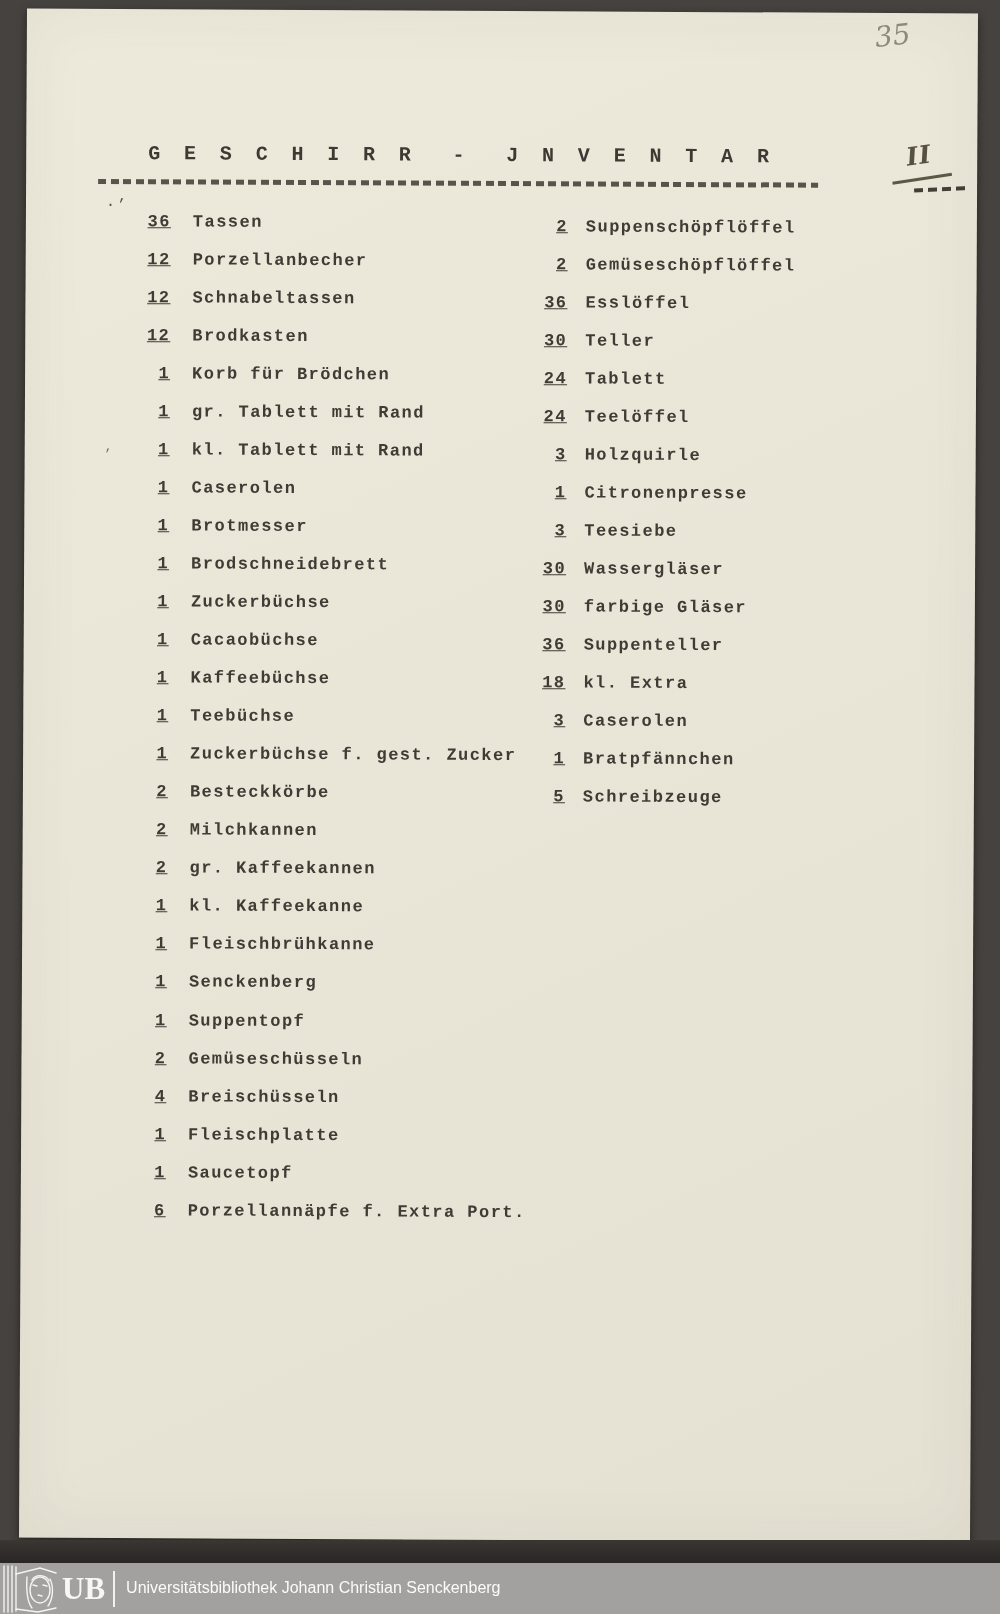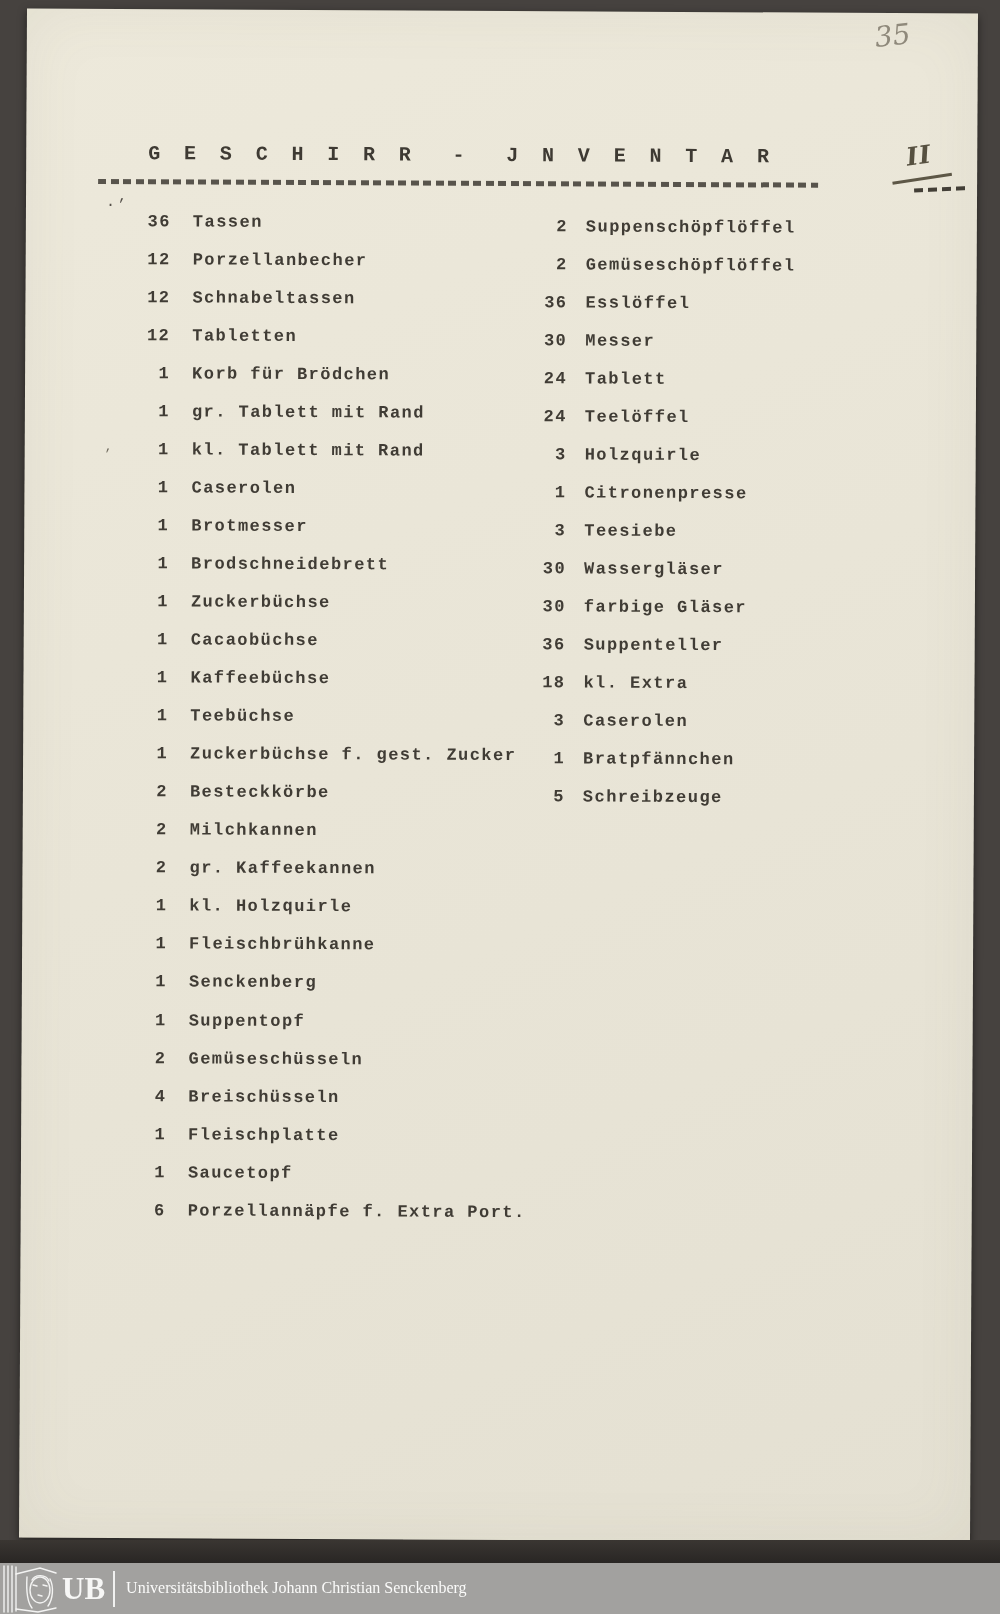--- a/index.html
+++ b/index.html
@@ -55,39 +55,39 @@
     font-size:13px;color:#6f6a5e;
   }
   .col{position:absolute;}
   .col-left{left:70px;top:193px;}
   .col-right{left:467px;top:196px;}
   .row{
     display:flex;align-items:center;height:38.05px;
     font-size:17px;font-weight:bold;letter-spacing:1.45px;
     color:#403c35;white-space:pre;
   }
-  .row .qty{display:inline-block;width:75px;text-align:right;}
+  .row .qty{display:inline-block;width:75px;text-align:right;text-decoration:underline;}
   .col-left .row .nm{margin-left:22px;}
   .col-right .row .nm{margin-left:18px;}
   .shadow-strip{
     position:absolute;left:0;top:1540px;width:1000px;height:23px;
     background:linear-gradient(#3a3632,#292624);
   }
   .footer{
     position:absolute;left:0;top:1563px;width:1000px;height:51px;
     background:#a2a19f;display:flex;align-items:center;
   }
   .logo{display:flex;align-items:center;margin-left:2px;}
   .logo-ub{
     font-family:"Liberation Serif", serif;font-weight:bold;
     font-size:31px;color:#f7f7f6;line-height:1;margin-left:2px;
   }
   .logo-divider{width:2px;height:36px;background:#f1f1f0;margin:0 11px 0 8px;}
   .footer-text{
-    font-family:Liberation Serif, serif;
+    font-family:Liberation Sans, sans-serif;
     font-size:16px;line-height:20.5px;color:#fbfbfa;
   }
 </style>
 </head>
 <body>
 
 <div class="paper">
 
   <div class="pencil-35">35</div>
 
@@ -99,51 +99,51 @@
   <div class="ii-underline"></div>
   <div class="ii-dashes"></div>
 
   <div class="stray-dot">·’</div>
   <div class="stray-tick">’</div>
 
   <div class="col col-left">
       <div class="row"><span class="qty">36</span><span class="nm">Tassen</span></div>
       <div class="row"><span class="qty">12</span><span class="nm">Porzellanbecher</span></div>
       <div class="row"><span class="qty">12</span><span class="nm">Schnabeltassen</span></div>
-      <div class="row"><span class="qty">12</span><span class="nm">Tabletten</span></div>
+      <div class="row"><span class="qty">12</span><span class="nm">Brodkasten</span></div>
       <div class="row"><span class="qty">1</span><span class="nm">Korb für Brödchen</span></div>
       <div class="row"><span class="qty">1</span><span class="nm">gr. Tablett mit Rand</span></div>
       <div class="row"><span class="qty">1</span><span class="nm">kl. Tablett mit Rand</span></div>
       <div class="row"><span class="qty">1</span><span class="nm">Caserolen</span></div>
       <div class="row"><span class="qty">1</span><span class="nm">Brotmesser</span></div>
       <div class="row"><span class="qty">1</span><span class="nm">Brodschneidebrett</span></div>
       <div class="row"><span class="qty">1</span><span class="nm">Zuckerbüchse</span></div>
       <div class="row"><span class="qty">1</span><span class="nm">Cacaobüchse</span></div>
       <div class="row"><span class="qty">1</span><span class="nm">Kaffeebüchse</span></div>
       <div class="row"><span class="qty">1</span><span class="nm">Teebüchse</span></div>
       <div class="row"><span class="qty">1</span><span class="nm">Zuckerbüchse f. gest. Zucker</span></div>
       <div class="row"><span class="qty">2</span><span class="nm">Besteckkörbe</span></div>
       <div class="row"><span class="qty">2</span><span class="nm">Milchkannen</span></div>
       <div class="row"><span class="qty">2</span><span class="nm">gr. Kaffeekannen</span></div>
-      <div class="row"><span class="qty">1</span><span class="nm">kl. Holzquirle</span></div>
+      <div class="row"><span class="qty">1</span><span class="nm">kl. Kaffeekanne</span></div>
       <div class="row"><span class="qty">1</span><span class="nm">Fleischbrühkanne</span></div>
       <div class="row"><span class="qty">1</span><span class="nm">Senckenberg</span></div>
       <div class="row"><span class="qty">1</span><span class="nm">Suppentopf</span></div>
       <div class="row"><span class="qty">2</span><span class="nm">Gemüseschüsseln</span></div>
       <div class="row"><span class="qty">4</span><span class="nm">Breischüsseln</span></div>
       <div class="row"><span class="qty">1</span><span class="nm">Fleischplatte</span></div>
       <div class="row"><span class="qty">1</span><span class="nm">Saucetopf</span></div>
       <div class="row"><span class="qty">6</span><span class="nm">Porzellannäpfe f. Extra Port.</span></div>
     </div>
 
   <div class="col col-right">
       <div class="row"><span class="qty">2</span><span class="nm">Suppenschöpflöffel</span></div>
       <div class="row"><span class="qty">2</span><span class="nm">Gemüseschöpflöffel</span></div>
       <div class="row"><span class="qty">36</span><span class="nm">Esslöffel</span></div>
-      <div class="row"><span class="qty">30</span><span class="nm">Messer</span></div>
+      <div class="row"><span class="qty">30</span><span class="nm">Teller</span></div>
       <div class="row"><span class="qty">24</span><span class="nm">Tablett</span></div>
       <div class="row"><span class="qty">24</span><span class="nm">Teelöffel</span></div>
       <div class="row"><span class="qty">3</span><span class="nm">Holzquirle</span></div>
       <div class="row"><span class="qty">1</span><span class="nm">Citronenpresse</span></div>
       <div class="row"><span class="qty">3</span><span class="nm">Teesiebe</span></div>
       <div class="row"><span class="qty">30</span><span class="nm">Wassergläser</span></div>
       <div class="row"><span class="qty">30</span><span class="nm">farbige Gläser</span></div>
       <div class="row"><span class="qty">36</span><span class="nm">Suppenteller</span></div>
       <div class="row"><span class="qty">18</span><span class="nm">kl. Extra</span></div>
       <div class="row"><span class="qty">3</span><span class="nm">Caserolen</span></div>

